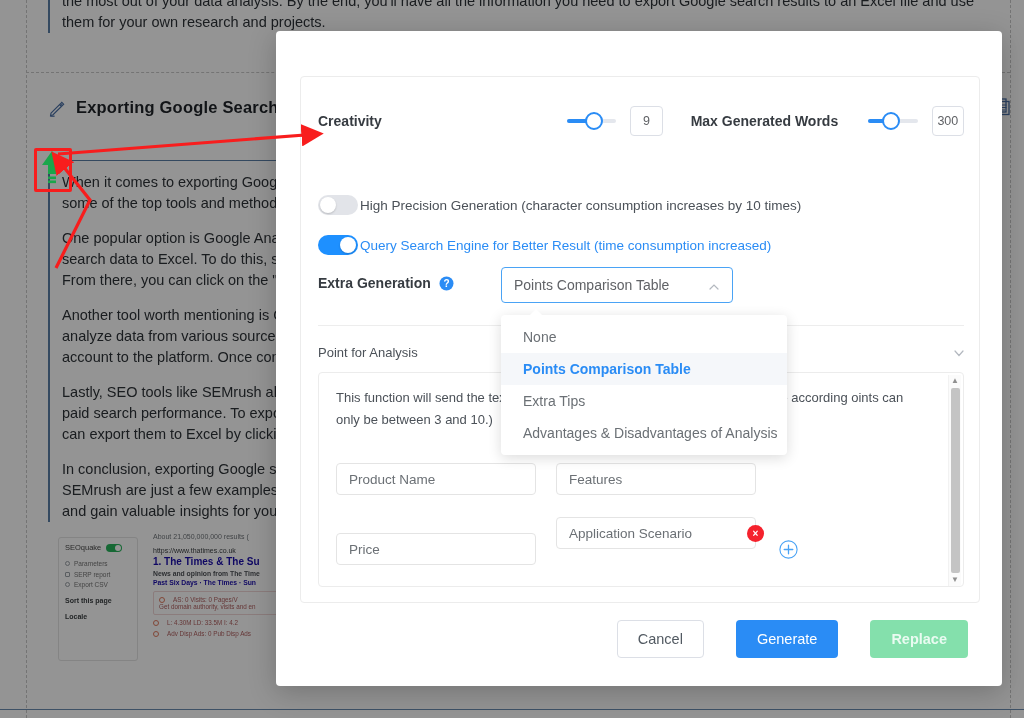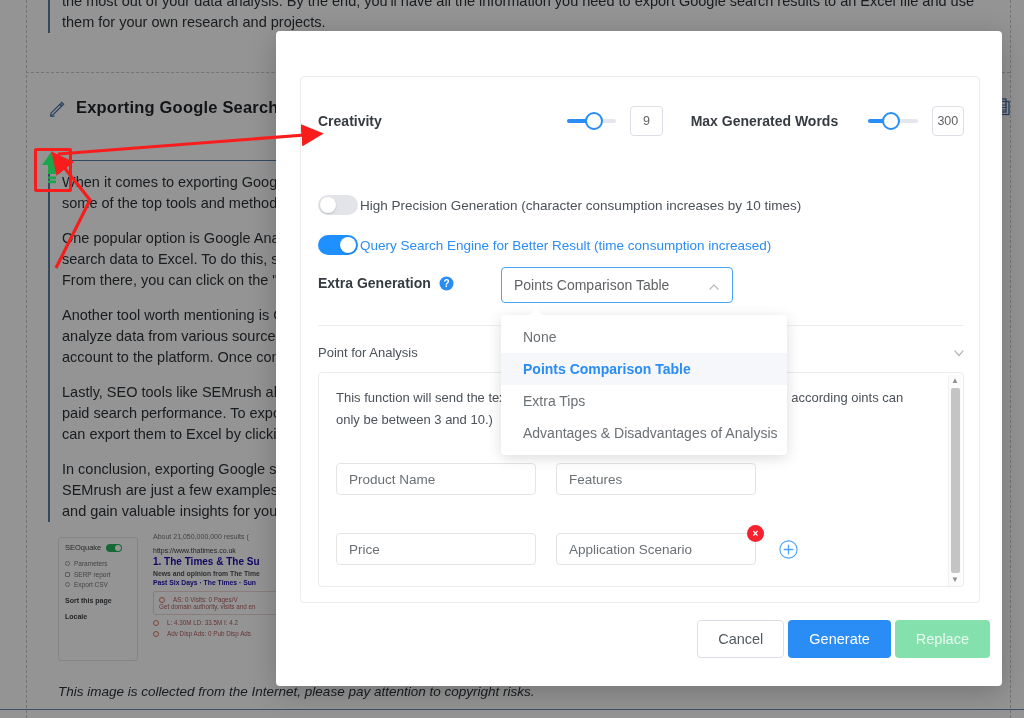--- a/index.html
+++ b/index.html
@@ -185,21 +185,21 @@
     font-size: 13px; line-height: 22px; color: #4b5158;
   }
   .field {
     position: absolute; height: 32px; border: 1px solid #e4e4e4; border-radius: 4px;
     background: #fff; display:flex; align-items:center; padding: 0 12px;
     font-size: 13.5px; color: #6b7075;
   }
   #f-product  { left: 17px;  top: 90px;  width: 200px; }
   #f-features { left: 237px; top: 90px;  width: 200px; }
   #f-price    { left: 17px;  top: 160px; width: 200px; }
-  #f-scenario { left: 237px; top: 160px; width: 200px; }
+  #f-scenario { left: 237px; top: 144px; width: 200px; }
   .del-badge {
     position: absolute; left: 428px; top: 152px; width: 17px; height: 17px;
     border-radius: 50%; background: #f5222d; color:#fff;
     display:flex; align-items:center; justify-content:center;
     font-size: 10px; font-weight: bold; line-height: 1;
   }
   .add-btn {
     position: absolute; left: 460px; top: 167px; width: 19px; height: 19px;
   }
   .vscroll {
@@ -227,31 +227,31 @@
   }
   .dd-item {
     height: 32px; display:flex; align-items:center; padding: 0 22px;
     font-size: 14px; color: #6b7075; white-space: nowrap;
   }
   .dd-item.selected { color: #2a8cf5; font-weight: bold; background: #f5f7fa; }
 
   
   .footer {
     position: absolute; left: 0; bottom: 28px; width: 726px;
-    display: flex; justify-content: flex-end; align-items: center; gap: 4px;
-    padding-right: 12px;
+    display: flex; justify-content: flex-end; align-items: center; gap: 32px;
+    padding-right: 34px;
   }
   .btn {
     height: 38px; min-width: 82px; border-radius: 4px; font-size: 14.5px;
     display:flex; align-items:center; justify-content:center; cursor: pointer;
     border: 1px solid transparent; padding: 0 20px;
   }
   .btn-cancel { background:#fff; border-color:#dcdfe6; color:#525a62; }
   .btn-generate { background:#2a8cf5; color:#fff; }
-  .btn-replace { background:#84e0ac; color:#e9fbf1; }
+  .btn-replace { background:#84e0ac; color:#e9fbf1;font-weight:bold; }
 
   
   .arrow-layer { position:absolute; left:0; top:0; width:1024px; height:718px; pointer-events:none; z-index: 60; }
 </style>
 </head>
 <body>
 
 <div id="page">
 
   <div class="doc-canvas">
@@ -344,21 +344,20 @@
             <span class="o"></span>
             <span>L: 4.30M    LD: 33.5M    I: 4.2</span>
           </div>
         <div class="thumb-metrics" style="margin-top:4px">
             <span class="o"></span>
             <span>Adv Disp Ads: 0    Pub Disp Ads</span>
           </div>
       </div>
     </div>
 
-    <div class="thumb-caption">This image is collected from the Internet, please pay attention to copyright risks.</div>
     <div class="bottom-rule"></div>
   </div>
 
   <div class="scrim"></div>
 
   <div class="anno-layer">
     <div class="anno-box"></div>
     <span class="green-arrow">
       <svg viewBox="0 0 24 36" width="24" height="36">
         <path d="M12 1 L22 15 L16 15 L16 24 L8 24 L8 15 L2 15 Z" fill="#1aa64b"></path>

